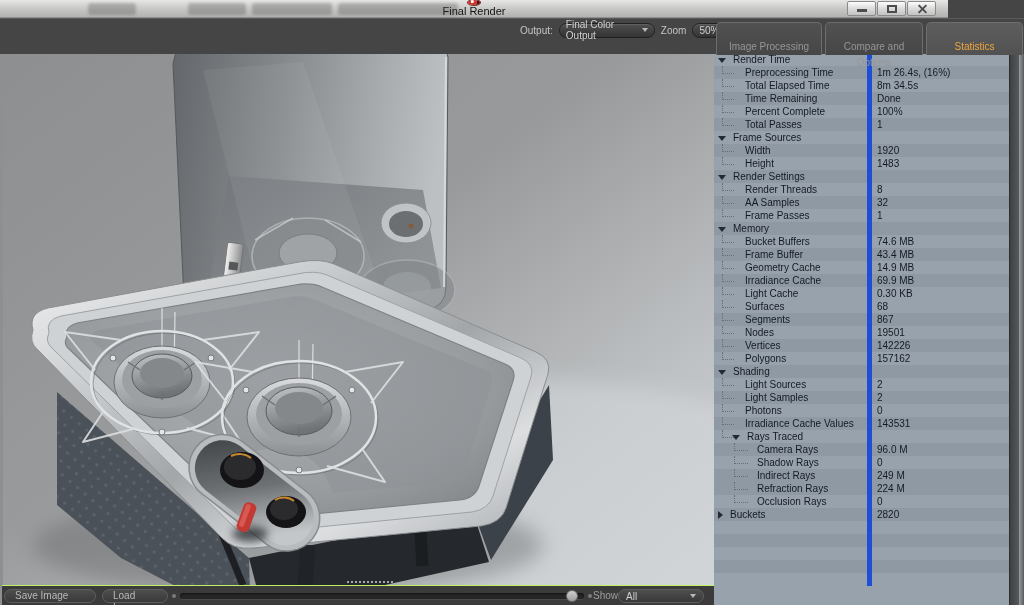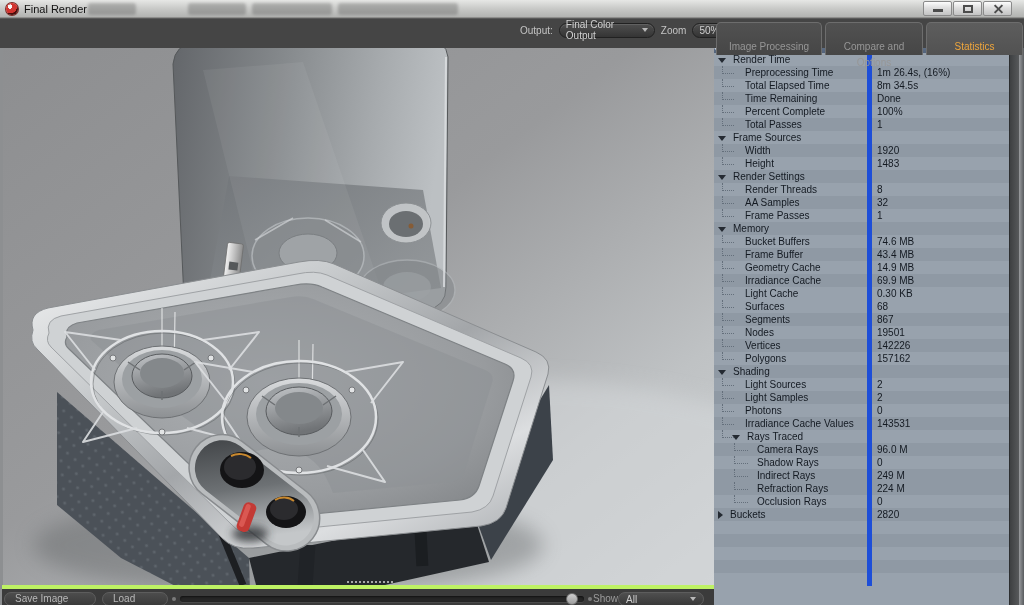--- a/index.html
+++ b/index.html
@@ -1,39 +1,39 @@
 <!DOCTYPE html>
 <html><head>
 <meta charset="utf-8">
 <style>
   * { margin:0; padding:0; box-sizing:border-box; }
   html,body { width:1024px; height:605px; overflow:hidden; background:#454545;
               font-family:"Liberation Sans", sans-serif; }
   .window { position:relative; width:1024px; height:605px; background:#454545; }
 
   
-  .titlebar { position:absolute; left:0; top:0; width:1024px; height:18px;
+  .titlebar { position:absolute; left:0; top:0; width:948px; height:18px;
     background:linear-gradient(#e6e7e5,#c6c7c5 55%,#b2b3b1); border-bottom:1px solid #8e8e8c;
-    display:flex; align-items:center; z-index:30; }
+    display:flex; align-items:center; z-index:30;flex-direction:column; }
   .app-icon { width:12px; height:12px; border-radius:50%; margin:0 6px 0 6px;
     background:radial-gradient(circle at 35% 30%, #f6f6f6 0 18%, #d23530 20% 58%, #4a0d0b 60% 100%);
     box-shadow:0 0 0 1px #7a2a26; }
   .title-text { font-size:11px; color:#111; }
   .ghost { position:absolute; top:3px; height:12px; border-radius:3px; background:#3d3d3d;
     opacity:.28; filter:blur(1.5px); }
   .win-controls { position:absolute; right:12px; top:1px; display:flex; }
   .win-btn { width:29px; height:15px; margin-left:1px; border:1px solid #8a8a8a; border-radius:2px;
     background:linear-gradient(#fdfdfd,#dedede 45%,#c3c3c3); position:relative; }
   .win-btn .g-min { position:absolute; left:9px; bottom:3px; width:10px; height:3px; background:#4c4c4c; }
   .win-btn .g-max { position:absolute; left:9px; top:3px; width:10px; height:8px; border:2px solid #4c4c4c; }
   .win-btn .g-x1,.win-btn .g-x2 { position:absolute; left:9px; top:6px; width:11px; height:2px; background:#4c4c4c; }
   .win-btn .g-x1 { transform:rotate(45deg); } .win-btn .g-x2 { transform:rotate(-45deg); }
 
   
-  .toolbar { position:absolute; left:0; top:18px; width:1024px; height:30px; background:#454545;
+  .toolbar { position:absolute; left:0; top:18px; width:1024px; height:36px; background:#454545;
     border-top:1px solid #5a5a5a; z-index:20; }
   .toolbar-controls { position:absolute; left:520px; top:3px; height:16px; display:flex;
     align-items:center; gap:6px; }
   .tb-label { font-size:10px; color:#c4c4c4; }
   .tb-pill { height:15px; border-radius:8px; background:linear-gradient(#4f4f4f,#343434);
     border:1px solid #212121; box-shadow:inset 0 1px 0 #616161; color:#d0d0d0; font-size:10px;
     display:flex; align-items:center; justify-content:space-between; padding:0 6px; }
   .pill-output { width:96px; } .pill-zoom { width:45px; }
   .dd-arrow { width:0; height:0; border-left:3px solid transparent; border-right:3px solid transparent;
     border-top:4px solid #b8b8b8; margin-left:5px; }
@@ -78,21 +78,21 @@
   .tree::before { content:""; position:absolute; left:4px; top:0; bottom:5px;
     border-left:1px dotted #646f7b; }
   .tree::after { content:""; position:absolute; left:4px; bottom:5px; width:12px;
     border-bottom:1px dotted #646f7b; }
   .tree.t2::before { left:16px; } .tree.t2::after { left:16px; width:14px; }
   .vscroll { position:absolute; left:1009px; top:40px; bottom:0; width:10px;
     background:linear-gradient(90deg,#3e4042,#57595b); border-left:1px solid #2c2e30; z-index:12; }
 
   
   .bottombar { position:absolute; left:2px; top:585px; width:712px; height:20px; background:#3b3b3b;
-    border-top:4px solid #bef264; z-index:15; }
+    border-top:1px solid #bef264; z-index:15; }
   .bb-btn { position:absolute; top:3px; height:14px; border-radius:7px; color:#b9b9b9; font-size:10px;
     background:linear-gradient(#4d4d4d,#3a3a3a); border:1px solid #5d5d5d; line-height:12px;
     text-align:left; padding:0 10px; }
   .bb-save { left:2px; width:92px; } .bb-load { left:100px; width:66px; }
   .bb-dot { position:absolute; top:8px; width:4px; height:4px; border-radius:50%; background:#7a7a7a; }
   .d1 { left:170px; } .d2 { left:586px; }
   .bb-slider { position:absolute; left:178px; top:7px; width:404px; height:6px; border-radius:3px;
     background:#262626; box-shadow:inset 0 1px 2px #111, 0 1px 0 #4a4a4a; }
   .bb-thumb { position:absolute; left:386px; top:-3px; width:12px; height:12px; border-radius:6px;
     background:linear-gradient(#cfcfcf,#9d9d9d); border:1px solid #6f6f6f; }

